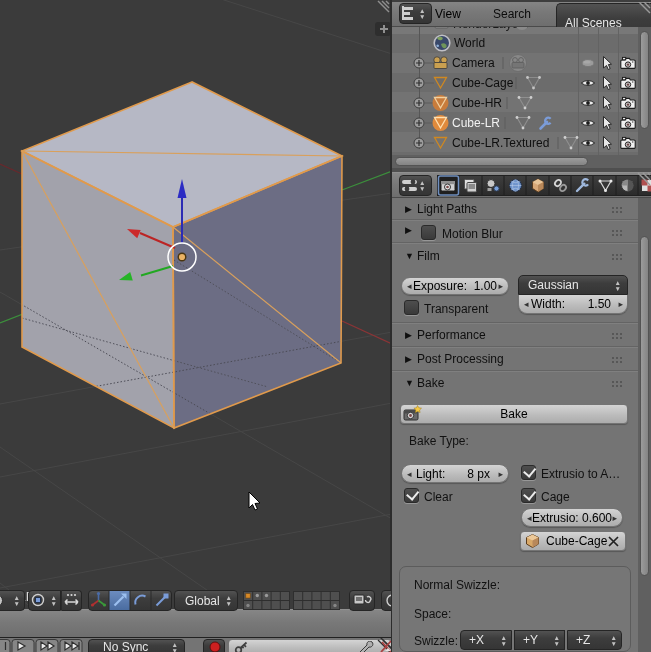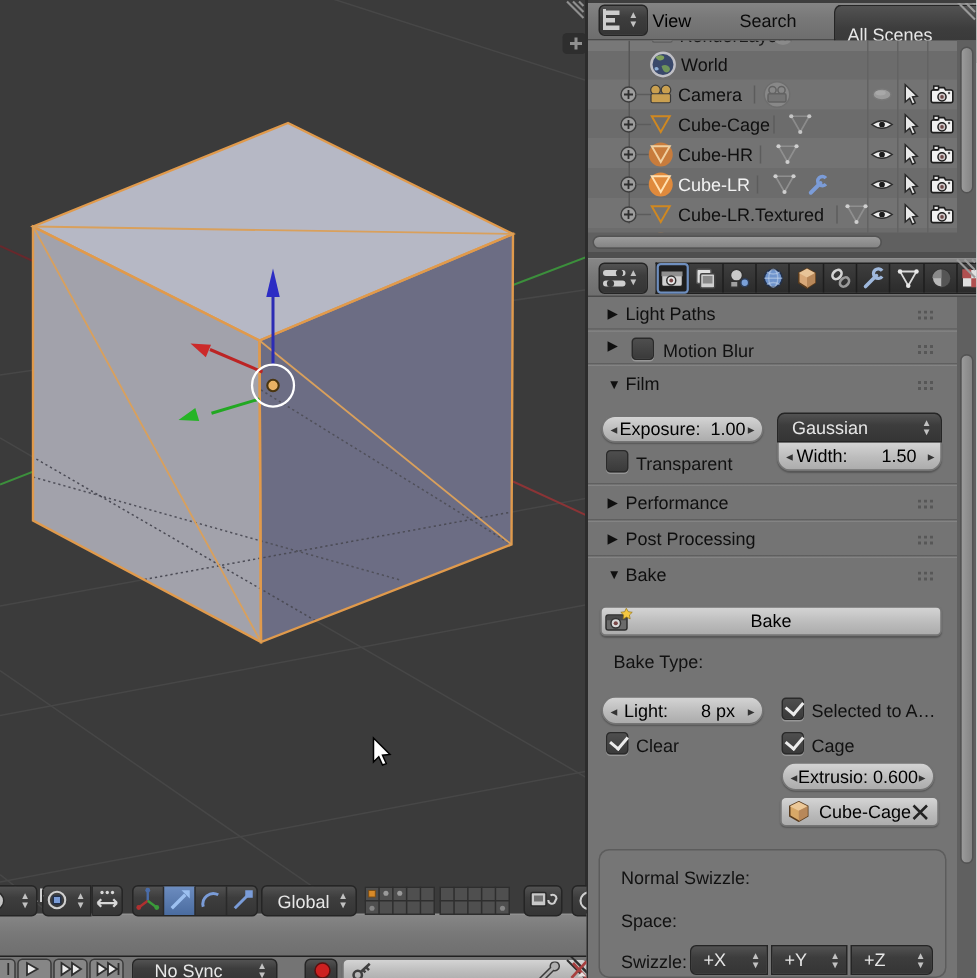--- a/index.html
+++ b/index.html
@@ -659,21 +659,21 @@
 
   <div class="abs" style="left:17px;top:236px">Bake Type:</div>
 
   <div class="abs pill" style="left:9px;top:266px;width:108px;height:19px">
     <span style="position:absolute;left:5px;font-size:9px;color:#333">◂</span>
     <span style="margin-left:14px">Light:</span>
         <span style="position:absolute;right:18px">8 px</span>
     <span style="position:absolute;right:5px;font-size:9px;color:#333">▸</span>
   </div>
   <div class="abs cb on" style="left:129px;top:267px"></div>
-  <div class="abs" style="left:149px;top:269px">Selected to A…</div>
+  <div class="abs" style="left:149px;top:269px">Extrusio to A…</div>
 
   <div class="abs cb on" style="left:12px;top:290px"></div>
   <div class="abs" style="left:32px;top:292px">Clear</div>
   <div class="abs cb on" style="left:129px;top:290px"></div>
   <div class="abs" style="left:149px;top:292px">Cage</div>
 
   <div class="abs pill" style="left:129px;top:310px;width:102px;height:19px;justify-content:center">
     <span style="position:absolute;left:5px;font-size:9px;color:#333">◂</span>
     Extrusio: 0.600
     <span style="position:absolute;right:5px;font-size:9px;color:#333">▸</span>

